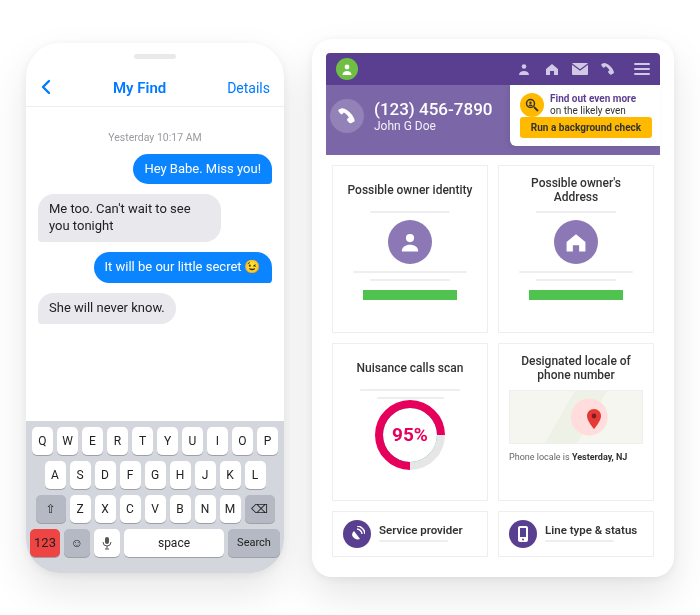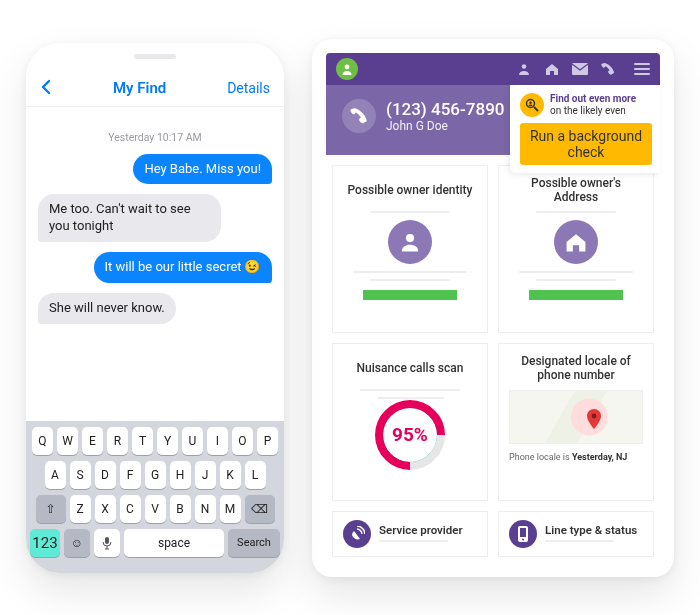--- a/index.html
+++ b/index.html
@@ -52,21 +52,21 @@
   .key {
     flex: 0 0 21px; height:28px;
     background:#fff; border-radius:5px;
     box-shadow:0 1px 0 rgba(0,0,0,0.25);
     display:flex; align-items:center; justify-content:center;
     font-size:12px; color:#222;
   }
   .key.fn { background:#b4b9c3; flex:0 0 30px; }
   .key.space { flex:1; }
   .key.search { flex:0 0 52px; background:#b4b9c3; font-size:11px; }
-  .key.num { flex:0 0 30px; background:#5eead4; font-size:15px; }
+  .key.num { flex:0 0 30px; background:#ef4444; font-size:13px; }
   .key.emoji { flex:0 0 26px; background:#b4b9c3; }
   .key.mic { flex:0 0 26px; background:#fff; }
   
   .tablet {
     width: 362px; height: 538px;
     border-radius: 20px;
     background:#fff;
     box-shadow: 0 18px 40px rgba(0,0,0,0.10), 0 2px 8px rgba(0,0,0,0.06);
     overflow:hidden;
     display:flex; flex-direction:column;
@@ -82,21 +82,21 @@
     width:22px; height:22px; border-radius:50%;
     background:#6fbf44; display:flex; align-items:center; justify-content:center;
   }
   .topbar-spacer { flex:1; }
   .topbar-ico { width:16px; height:16px; display:flex; align-items:center; justify-content:center; }
   .burger { display:flex; flex-direction:column; gap:3px; }
   .burger span { width:16px; height:2px; background:#d0c8e4; border-radius:1px; }
   .hero {
     background:#7b67a8;
     display:flex; align-items:center;
-    padding:14px 12px 22px 16px;
+    padding:14px 12px 22px 4px;
     position:relative;
     gap:10px;
   }
   .hero-ico {
     width:34px; height:34px; border-radius:50%;
     background:rgba(255,255,255,0.18);
     display:flex; align-items:center; justify-content:center;
   }
   .hero-txt { color:#fff; }
   .hero-num { font-size:17px; font-weight:500; }
@@ -109,23 +109,23 @@
   }
   .cta-top { display:flex; gap:6px; align-items:flex-start; }
   .cta-ico {
     width:24px; height:24px; border-radius:50%;
     background:#ffba00; display:flex; align-items:center; justify-content:center;
     flex-shrink:0;
   }
   .cta-t { font-size:10px; line-height:1.2; }
   .cta-t b { color:#5a3f91; }
   .cta-btn {
-    margin-top:6px; background:#ffba00; color:#333;
-    font-size:14px; text-align:center; padding:5px 4px; border-radius:3px;
-    font-weight:400;
+    background:#ffba00; color:#333;
+    font-size:10px; text-align:center; padding:5px 4px; border-radius:3px;
+    font-weight:700;
   }
   .cards {
     flex:1; background:#fff;
     display:grid; grid-template-columns:1fr 1fr; gap:10px;
     padding:10px 6px;
   }
   .card {
     border:1px solid #eee; padding:10px 10px 12px 10px;
     display:flex; flex-direction:column; align-items:center;
     text-align:center;

